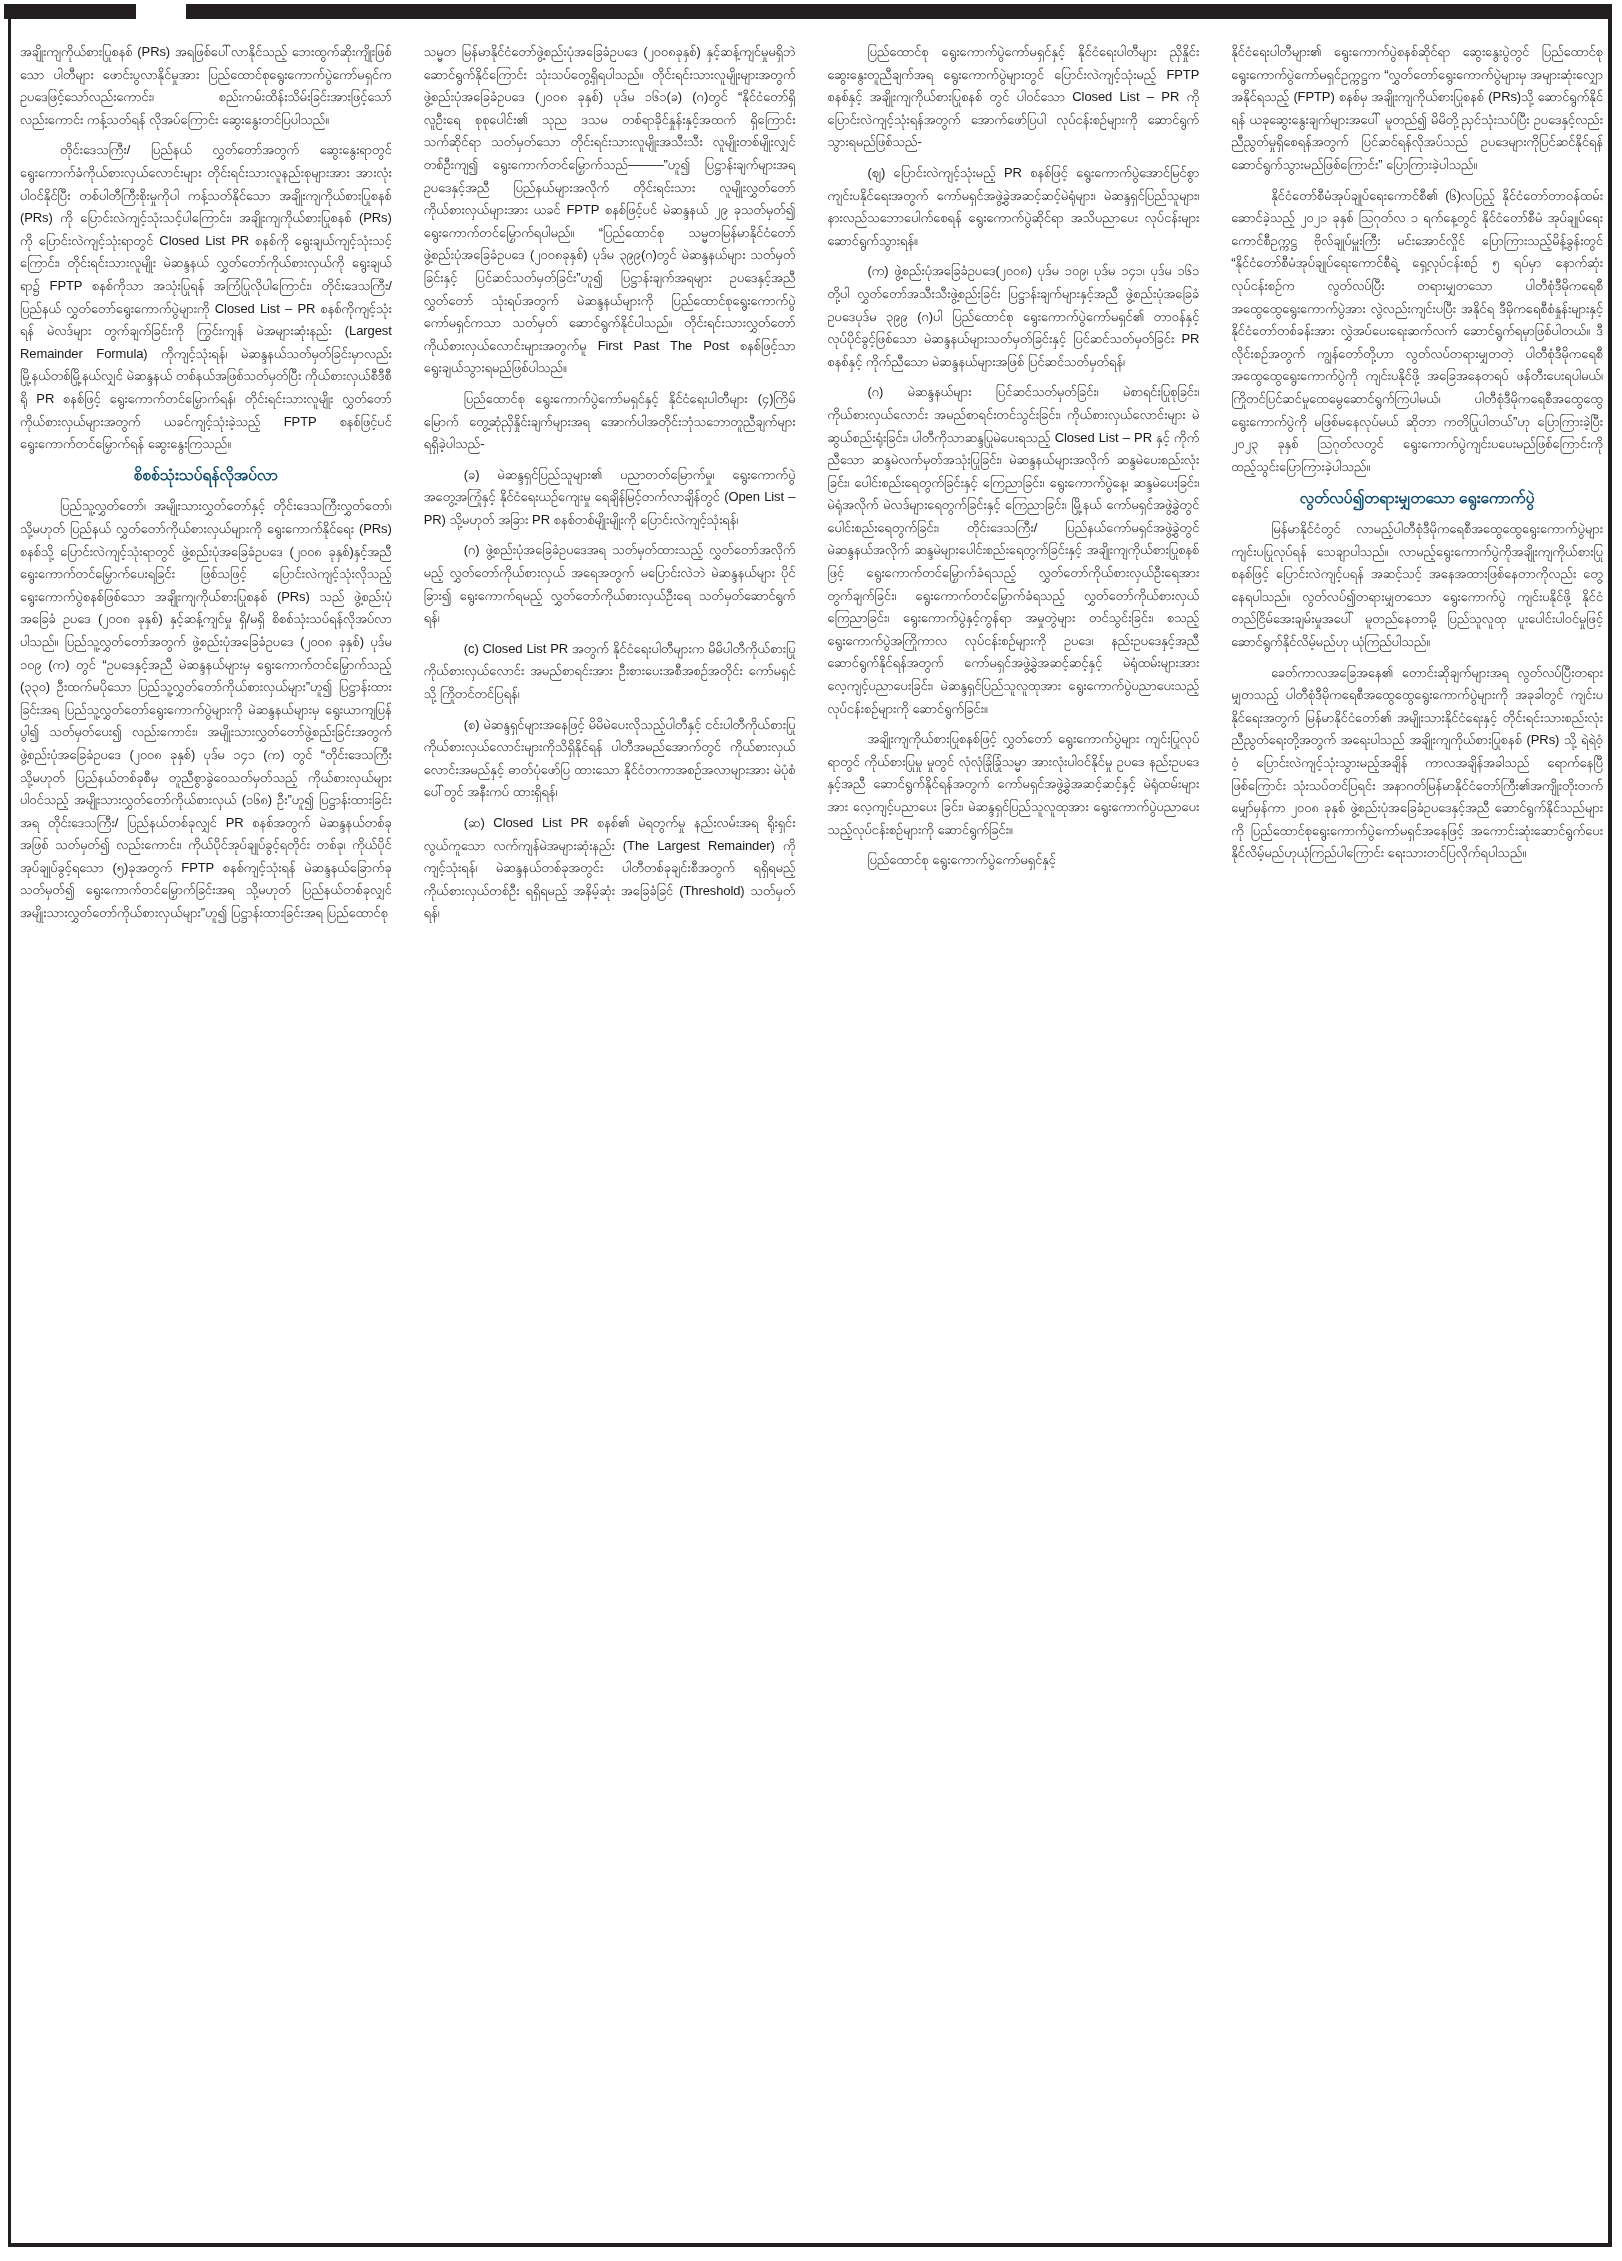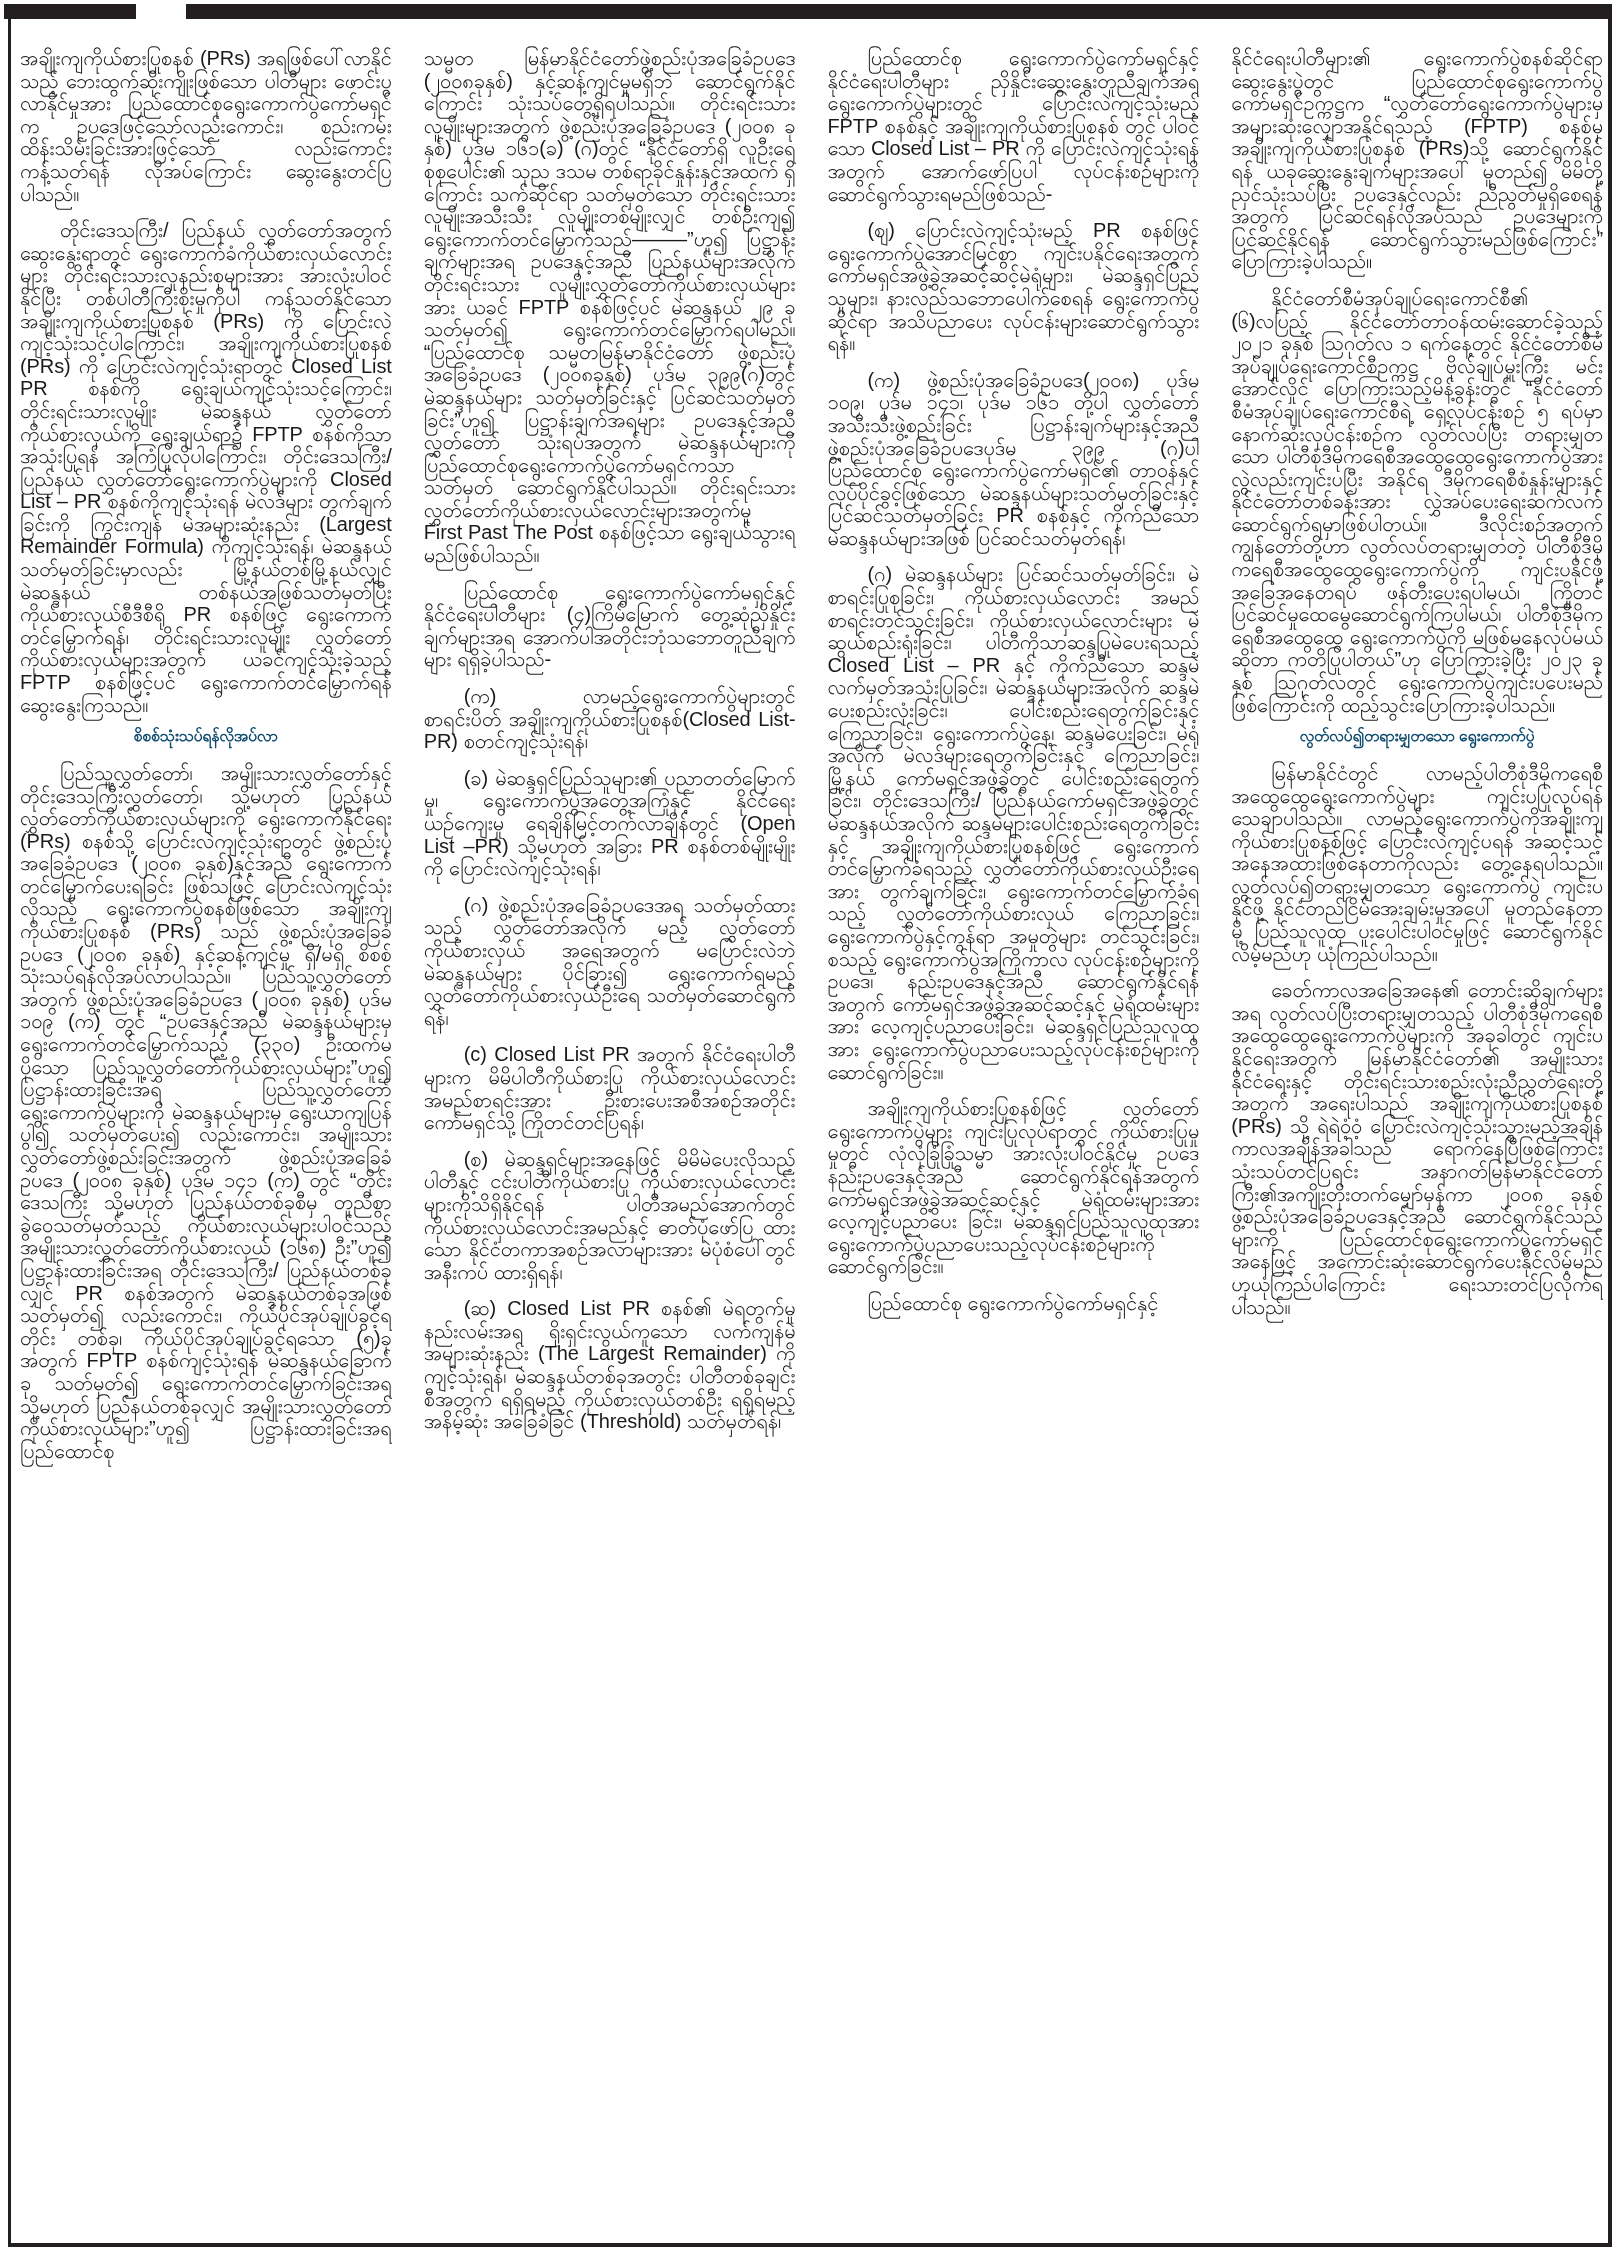--- a/index.html
+++ b/index.html
@@ -61,24 +61,24 @@
     gap: 32px;
   }
   .col {
     flex: 1 1 0;
     min-width: 0;
     height: 100%;
     overflow: hidden;
   }
 
   p.body {
-    margin: 14px 0 0 0;
+    margin: 8px 0 0 0;
     text-align: justify;
     text-justify: inter-word;
-    font-size: 20px;
+    font-size: 13px;
     line-height: 22.6px;
     color: #1a1a1a;
     letter-spacing: -0.1px;
     word-spacing: 0.3px;
     hyphens: none;
   }
   p.indent {
     text-indent: 40px;
   }
   p.listitem {
@@ -110,21 +110,20 @@
     <div class="col">
       <p class="body">အချိုးကျကိုယ်စားပြုစနစ် (PRs) အရဖြစ်ပေါ်လာနိုင်သည့် ဘေးထွက်ဆိုးကျိုးဖြစ်သော ပါတီများ ဖောင်းပွလာနိုင်မှုအား ပြည်ထောင်စုရွေးကောက်ပွဲကော်မရှင်က ဥပဒေဖြင့်သော်လည်းကောင်း၊ စည်းကမ်းထိန်းသိမ်းခြင်းအားဖြင့်သော် လည်းကောင်း ကန့်သတ်ရန် လိုအပ်ကြောင်း ဆွေးနွေးတင်ပြပါသည်။</p>
       <p class="body indent">တိုင်းဒေသကြီး/ ပြည်နယ် လွှတ်တော်အတွက် ဆွေးနွေးရာတွင် ရွေးကောက်ခံကိုယ်စားလှယ်လောင်းများ တိုင်းရင်းသားလူနည်းစုများအား အားလုံးပါဝင်နိုင်ပြီး တစ်ပါတီကြီးစိုးမှုကိုပါ ကန့်သတ်နိုင်သော အချိုးကျကိုယ်စားပြုစနစ် (PRs) ကို ပြောင်းလဲကျင့်သုံးသင့်ပါကြောင်း၊ အချိုးကျကိုယ်စားပြုစနစ် (PRs) ကို ပြောင်းလဲကျင့်သုံးရာတွင် Closed List PR စနစ်ကို ရွေးချယ်ကျင့်သုံးသင့်ကြောင်း၊ တိုင်းရင်းသားလူမျိုး မဲဆန္ဒနယ် လွှတ်တော်ကိုယ်စားလှယ်ကို ရွေးချယ်ရာ၌ FPTP စနစ်ကိုသာ အသုံးပြုရန် အကြံပြုလိုပါကြောင်း၊ တိုင်းဒေသကြီး/ပြည်နယ် လွှတ်တော်ရွေးကောက်ပွဲများကို Closed List – PR စနစ်ကိုကျင့်သုံးရန် မဲလဒ်များ တွက်ချက်ခြင်းကို ကြွင်းကျန် မဲအများဆုံးနည်း (Largest Remainder Formula) ကိုကျင့်သုံးရန်၊ မဲဆန္ဒနယ်သတ်မှတ်ခြင်းမှာလည်း မြို့နယ်တစ်မြို့နယ်လျှင် မဲဆန္ဒနယ် တစ်နယ်အဖြစ်သတ်မှတ်ပြီး ကိုယ်စားလှယ်စီဒီစီရို PR စနစ်ဖြင့် ရွေးကောက်တင်မြှောက်ရန်၊ တိုင်းရင်းသားလူမျိုး လွှတ်တော်ကိုယ်စားလှယ်များအတွက် ယခင်ကျင့်သုံးခဲ့သည့် FPTP စနစ်ဖြင့်ပင် ရွေးကောက်တင်မြှောက်ရန် ဆွေးနွေးကြသည်။</p>
       <h2 class="section-title">စိစစ်သုံးသပ်ရန်လိုအပ်လာ</h2>
       <p class="body indent">ပြည်သူ့လွှတ်တော်၊ အမျိုးသားလွှတ်တော်နှင့် တိုင်းဒေသကြီးလွှတ်တော်၊ သို့မဟုတ် ပြည်နယ် လွှတ်တော်ကိုယ်စားလှယ်များကို ရွေးကောက်နိုင်ရေး (PRs) စနစ်သို့ ပြောင်းလဲကျင့်သုံးရာတွင် ဖွဲ့စည်းပုံအခြေခံဥပဒေ (၂၀၀၈ ခုနှစ်)နှင့်အညီ ရွေးကောက်တင်မြှောက်ပေးရခြင်း ဖြစ်သဖြင့် ပြောင်းလဲကျင့်သုံးလိုသည့် ရွေးကောက်ပွဲစနစ်ဖြစ်သော အချိုးကျကိုယ်စားပြုစနစ် (PRs) သည် ဖွဲ့စည်းပုံအခြေခံ ဥပဒေ (၂၀၀၈ ခုနှစ်) နှင့်ဆန့်ကျင်မှု ရှိ/မရှိ စိစစ်သုံးသပ်ရန်လိုအပ်လာပါသည်။ ပြည်သူ့လွှတ်တော်အတွက် ဖွဲ့စည်းပုံအခြေခံဥပဒေ (၂၀၀၈ ခုနှစ်) ပုဒ်မ ၁၀၉ (က) တွင် “ဥပဒေနှင့်အညီ မဲဆန္ဒနယ်များမှ ရွေးကောက်တင်မြှောက်သည့် (၃၃၀) ဦးထက်မပိုသော ပြည်သူ့လွှတ်တော်ကိုယ်စားလှယ်များ”ဟူ၍ ပြဋ္ဌာန်းထားခြင်းအရ ပြည်သူ့လွှတ်တော်ရွေးကောက်ပွဲများကို မဲဆန္ဒနယ်များမှ ရွေးယာကျပြန်ပွါ၍ သတ်မှတ်ပေး၍ လည်းကောင်း၊ အမျိုးသားလွှတ်တော်ဖွဲ့စည်းခြင်းအတွက် ဖွဲ့စည်းပုံအခြေခံဥပဒေ (၂၀၀၈ ခုနှစ်) ပုဒ်မ ၁၄၁ (က) တွင် “တိုင်းဒေသကြီး သို့မဟုတ် ပြည်နယ်တစ်ခုစီမှ တူညီစွာခွဲဝေသတ်မှတ်သည့် ကိုယ်စားလှယ်များပါဝင်သည့် အမျိုးသားလွှတ်တော်ကိုယ်စားလှယ် (၁၆၈) ဦး”ဟူ၍ ပြဋ္ဌာန်းထားခြင်းအရ တိုင်းဒေသကြီး/ ပြည်နယ်တစ်ခုလျှင် PR စနစ်အတွက် မဲဆန္ဒနယ်တစ်ခုအဖြစ် သတ်မှတ်၍ လည်းကောင်း၊ ကိုယ်ပိုင်အုပ်ချုပ်ခွင့်ရတိုင်း တစ်ခု၊ ကိုယ်ပိုင်အုပ်ချုပ်ခွင့်ရသော (၅)ခုအတွက် FPTP စနစ်ကျင့်သုံးရန် မဲဆန္ဒနယ်ခြောက်ခု သတ်မှတ်၍ ရွေးကောက်တင်မြှောက်ခြင်းအရ သို့မဟုတ် ပြည်နယ်တစ်ခုလျှင် အမျိုးသားလွှတ်တော်ကိုယ်စားလှယ်များ”ဟူ၍ ပြဋ္ဌာန်းထားခြင်းအရ ပြည်ထောင်စု</p>
     </div>
 
     <div class="col">
       <p class="body">သမ္မတ မြန်မာနိုင်ငံတော်ဖွဲ့စည်းပုံအခြေခံဥပဒေ (၂၀၀၈ခုနှစ်) နှင့်ဆန့်ကျင်မှုမရှိဘဲ ဆောင်ရွက်နိုင်ကြောင်း သုံးသပ်တွေ့ရှိရပါသည်။ တိုင်းရင်းသားလူမျိုးများအတွက် ဖွဲ့စည်းပုံအခြေခံဥပဒေ (၂၀၀၈ ခုနှစ်) ပုဒ်မ ၁၆၁(ခ) (ဂ)တွင် “နိုင်ငံတော်ရှိ လူဦးရေ စုစုပေါင်း၏ သုည ဒသမ တစ်ရာခိုင်နှုန်းနှင့်အထက် ရှိကြောင်း သက်ဆိုင်ရာ သတ်မှတ်သော တိုင်းရင်းသားလူမျိုးအသီးသီး လူမျိုးတစ်မျိုးလျှင် တစ်ဦးကျ၍ ရွေးကောက်တင်မြှောက်သည်–––––”ဟူ၍ ပြဋ္ဌာန်းချက်များအရ ဥပဒေနှင့်အညီ ပြည်နယ်များအလိုက် တိုင်းရင်းသား လူမျိုးလွှတ်တော်ကိုယ်စားလှယ်များအား ယခင် FPTP စနစ်ဖြင့်ပင် မဲဆန္ဒနယ် ၂၉ ခုသတ်မှတ်၍ ရွေးကောက်တင်မြှောက်ရပါမည်။ “ပြည်ထောင်စု သမ္မတမြန်မာနိုင်ငံတော် ဖွဲ့စည်းပုံအခြေခံဥပဒေ (၂၀၀၈ခုနှစ်) ပုဒ်မ ၃၉၉(ဂ)တွင် မဲဆန္ဒနယ်များ သတ်မှတ်ခြင်းနှင့် ပြင်ဆင်သတ်မှတ်ခြင်း”ဟူ၍ ပြဋ္ဌာန်းချက်အရများ ဥပဒေနှင့်အညီ လွှတ်တော် သုံးရပ်အတွက် မဲဆန္ဒနယ်များကို ပြည်ထောင်စုရွေးကောက်ပွဲကော်မရှင်ကသာ သတ်မှတ် ဆောင်ရွက်နိုင်ပါသည်။ တိုင်းရင်းသားလွှတ်တော်ကိုယ်စားလှယ်လောင်းများအတွက်မူ First Past The Post စနစ်ဖြင့်သာ ရွေးချယ်သွားရမည်ဖြစ်ပါသည်။</p>
       <p class="body indent">ပြည်ထောင်စု ရွေးကောက်ပွဲကော်မရှင်နှင့် နိုင်ငံရေးပါတီများ (၄)ကြိမ်မြောက် တွေ့ဆုံညှိနှိုင်းချက်များအရ အောက်ပါအတိုင်းဘုံသဘောတူညီချက်များ ရရှိခဲ့ပါသည်-</p>
-      <p class="body listitem">(က)  လာမည့်ရွေးကောက်ပွဲများတွင် စာရင်းပိတ် အချိုးကျကိုယ်စားပြုစနစ်(Closed List- PR) စတင်ကျင့်သုံးရန်၊</p>
       <p class="body listitem">(ခ)  မဲဆန္ဒရှင်ပြည်သူများ၏ ပညာတတ်မြောက်မှု၊ ရွေးကောက်ပွဲအတွေ့အကြုံနှင့် နိုင်ငံရေးယဉ်ကျေးမှု ရေချိန်မြင့်တက်လာချိန်တွင် (Open List –PR) သို့မဟုတ် အခြား PR စနစ်တစ်မျိုးမျိုးကို ပြောင်းလဲကျင့်သုံးရန်၊</p>
       <p class="body listitem">(ဂ)  ဖွဲ့စည်းပုံအခြေခံဥပဒေအရ သတ်မှတ်ထားသည့် လွှတ်တော်အလိုက် မည့် လွှတ်တော်ကိုယ်စားလှယ် အရေအတွက် မပြောင်းလဲဘဲ မဲဆန္ဒနယ်များ ပိုင်ခြား၍ ရွေးကောက်ရမည့် လွှတ်တော်ကိုယ်စားလှယ်ဦးရေ သတ်မှတ်ဆောင်ရွက်ရန်၊</p>
       <p class="body listitem">(c)  Closed List PR အတွက် နိုင်ငံရေးပါတီများက မိမိပါတီကိုယ်စားပြု ကိုယ်စားလှယ်လောင်း အမည်စာရင်းအား ဦးစားပေးအစီအစဉ်အတိုင်း ကော်မရှင်သို့ ကြိုတင်တင်ပြရန်၊</p>
       <p class="body listitem">(စ)  မဲဆန္ဒရှင်များအနေဖြင့် မိမိမဲပေးလိုသည့်ပါတီနှင့် ငင်းပါတီကိုယ်စားပြု ကိုယ်စားလှယ်လောင်းများကိုသိရှိနိုင်ရန် ပါတီအမည်အောက်တွင် ကိုယ်စားလှယ်လောင်းအမည်နှင့် ဓာတ်ပုံဖော်ပြ ထားသော နိုင်ငံတကာအစဉ်အလာများအား မဲပုံစံပေါ်တွင် အနီးကပ် ထားရှိရန်၊</p>
       <p class="body listitem">(ဆ)  Closed List PR စနစ်၏ မဲရတွက်မှု နည်းလမ်းအရ ရိုးရှင်းလွယ်ကူသော လက်ကျန်မဲအများဆုံးနည်း (The Largest Remainder) ကို ကျင့်သုံးရန်၊ မဲဆန္ဒနယ်တစ်ခုအတွင်း ပါတီတစ်ခုချင်းစီအတွက် ရရှိရမည့် ကိုယ်စားလှယ်တစ်ဦး ရရှိရမည့် အနိမ့်ဆုံး အခြေခံခြင် (Threshold) သတ်မှတ်ရန်၊</p>
     </div>
 
     <div class="col">
       <p class="body indent">ပြည်ထောင်စု ရွေးကောက်ပွဲကော်မရှင်နှင့် နိုင်ငံရေးပါတီများ ညှိနှိုင်းဆွေးနွေးတူညီချက်အရ ရွေးကောက်ပွဲများတွင် ပြောင်းလဲကျင့်သုံးမည့် FPTP စနစ်နှင့် အချိုးကျကိုယ်စားပြုစနစ် တွင် ပါဝင်သော Closed List – PR ကို ပြောင်းလဲကျင့်သုံးရန်အတွက် အောက်ဖော်ပြပါ လုပ်ငန်းစဉ်များကို ဆောင်ရွက်သွားရမည်ဖြစ်သည်-</p>
       <p class="body listitem">(စျ)  ပြောင်းလဲကျင့်သုံးမည့် PR စနစ်ဖြင့် ရွေးကောက်ပွဲအောင်မြင်စွာ ကျင်းပနိုင်ရေးအတွက် ကော်မရှင်အဖွဲ့ခွဲအဆင့်ဆင့်မဲရုံများ၊ မဲဆန္ဒရှင်ပြည်သူများ၊ နားလည်သဘောပေါက်စေရန် ရွေးကောက်ပွဲဆိုင်ရာ အသိပညာပေး လုပ်ငန်းများဆောင်ရွက်သွားရန်။</p>

